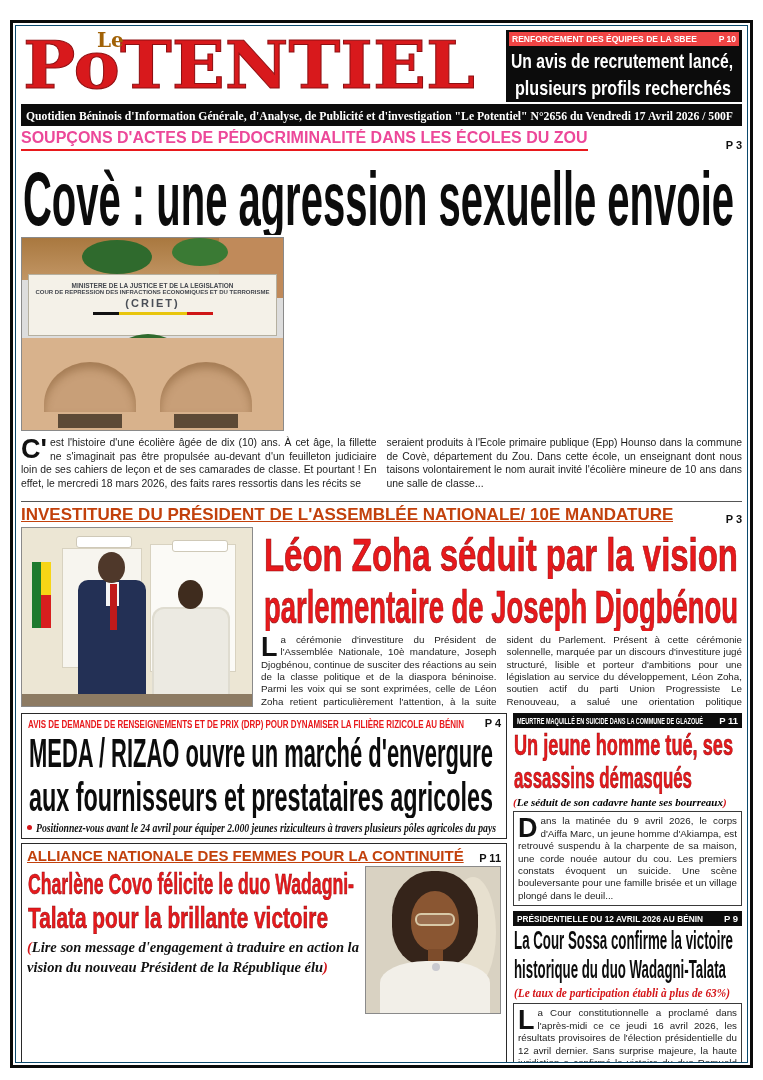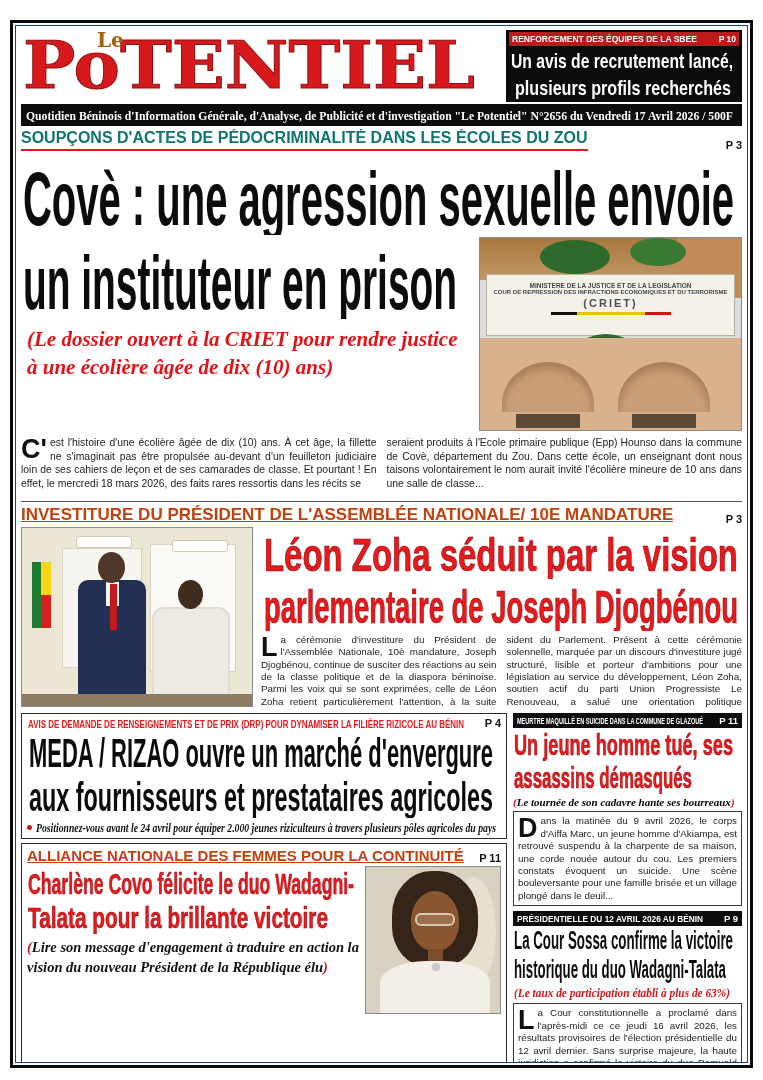--- a/index.html
+++ b/index.html
@@ -9,26 +9,26 @@
   .inner{border:1px solid #0c4a6e;height:100%;padding:4px 5px;overflow:hidden;}
   svg{display:block;}
   svg text{font-family:"Liberation Sans",sans-serif;font-weight:700;}
 
   
   .masthead{display:flex;gap:6px;height:72px;margin-bottom:2px;}
   .logo-wrap{position:relative;flex:1;}
   .logo-le{position:absolute;left:76px;top:-2px;font:bold 20px "DejaVu Serif",serif;color:#a16207;}
   .topright{width:236px;background:#0c0c0c;padding:2px 3px;display:flex;flex-direction:column;justify-content:space-between;}
   .tr-kicker{background:#c E;}
-  .tr-kicker{background:#b91c1c;color:#fff;font:bold 8.5px "Liberation Sans",sans-serif;display:flex;justify-content:space-between;align-items:center;padding:2px 3px;white-space:nowrap;overflow:hidden;}
+  .tr-kicker{background:#ef4444;color:#fff;font:bold 8.5px "Liberation Sans",sans-serif;display:flex;justify-content:space-between;align-items:center;padding:2px 3px;white-space:nowrap;overflow:hidden;}
   .tagline-bar{background:#0c0c0c;padding:3px 3px;}
 
   
   .kicker-row{display:flex;justify-content:space-between;align-items:flex-end;margin:3px 0 2px;}
-  .kicker-red{color:#0f766e;font:bold 16px "Liberation Sans",sans-serif;border-bottom:2px solid #e8191c;padding-bottom:2px;white-space:nowrap;overflow:hidden;}
+  .kicker-red{color:#ec4899;font:bold 16px "Liberation Sans",sans-serif;border-bottom:2px solid #e8191c;padding-bottom:2px;white-space:nowrap;overflow:hidden;}
   .kicker-black{color:#c2410c;font:bold 17px "Liberation Sans",sans-serif;white-space:nowrap;overflow:hidden;text-decoration:underline;}
   .page-num{font:bold 11px "Liberation Sans",sans-serif;color:#111;padding-left:6px;}
   .cols{display:flex;gap:10px;margin-top:3px;overflow:hidden;}
   .cols p{flex:1;margin:0;font:10.4px/1.3 "Liberation Sans",sans-serif;color:#1c1c1c;text-align:justify;}
   .cols.small p{font-size:9.8px;line-height:1.26;}
   .dropcap::first-letter{float:left;font-size:27px;line-height:.82;font-weight:bold;padding:2px 3px 0 0;color:#111;}
   .bar{background:#0c0c0c;color:#fff;display:flex;justify-content:space-between;align-items:center;padding:2px 4px;}
   .bar .page-num{color:#fff;font-size:9.5px;}
   .box{border:1px solid #2a2a2a;padding:3px 5px;background:#fff;}
 
@@ -139,26 +139,20 @@
 
    <section>
      <div class="kicker-row">
        <span class="kicker-red">SOUPÇONS D'ACTES DE PÉDOCRIMINALITÉ DANS LES ÉCOLES DU ZOU</span>
        <span class="page-num">P 3</span>
      </div>
      <svg width="721" height="82">
        <text x="2" y="72" font-size="76" textLength="711" lengthAdjust="spacingAndGlyphs" fill="#0c0c0c">Covè : une agression sexuelle envoie</text>
      </svg>
      <div class="lead-mid">
-       <div class="lead-left">
-         <svg width="450" height="82">
-           <text x="2" y="72" font-size="76" textLength="434" lengthAdjust="spacingAndGlyphs" fill="#0c0c0c">un instituteur en prison</text>
-         </svg>
-         <div class="lead-sub">(Le dossier ouvert à la CRIET pour rendre justice à une écolière âgée de dix (10) ans)</div>
-       </div>
        <div class="photo photo-criet">
          <div class="cr-sky"></div>
          <div class="cr-tower"></div>
          <div class="cr-palm1"></div>
          <div class="cr-palm2"></div>
          <div class="cr-sign">
            <div class="cr-sign-l1">MINISTERE DE LA JUSTICE ET DE LA LEGISLATION</div>
            <div class="cr-sign-l2">COUR DE REPRESSION DES INFRACTIONS ECONOMIQUES ET DU TERRORISME</div>
            <div class="cr-sign-l3">(CRIET)</div>
            <div class="cr-strip"></div>
@@ -278,21 +272,21 @@
            </svg>
            <span class="page-num">P 11</span>
          </div>
          <svg width="223" height="33">
            <text x="1" y="27" font-size="29" textLength="219" lengthAdjust="spacingAndGlyphs" fill="#e8191c" stroke="#8c0c0f" stroke-width="0.6">Un jeune homme tué, ses</text>
          </svg>
          <svg width="223" height="33">
            <text x="1" y="27" font-size="29" textLength="178" lengthAdjust="spacingAndGlyphs" fill="#e8191c" stroke="#8c0c0f" stroke-width="0.6">assassins démasqués</text>
          </svg>
          <div class="m-sub">
-           <span class="paren">(</span><span>Le tournée de son cadavre hante ses bourreaux</span><span class="paren">)</span>
+           <span class="paren">(</span><span>Le séduit de son cadavre hante ses bourreaux</span><span class="paren">)</span>
          </div>
          <div class="body-box">
            <p class="dropcap">Dans la matinée du 9 avril 2026, le corps d'Aiffa Marc, un jeune homme d'Akiampa, est retrouvé suspendu à la charpente de sa maison, une corde nouée autour du cou. Les premiers constats évoquent un suicide. Une scène bouleversante pour une famille brisée et un village plongé dans le deuil...</p>
          </div>
        </section>
 
        <section class="pres">
          <div class="bar">
            <svg width="190" height="11">
              <text x="0" y="9" font-size="9.5" textLength="186" lengthAdjust="spacingAndGlyphs" fill="#ffffff">PRÉSIDENTIELLE DU 12 AVRIL 2026 AU BÉNIN</text>

